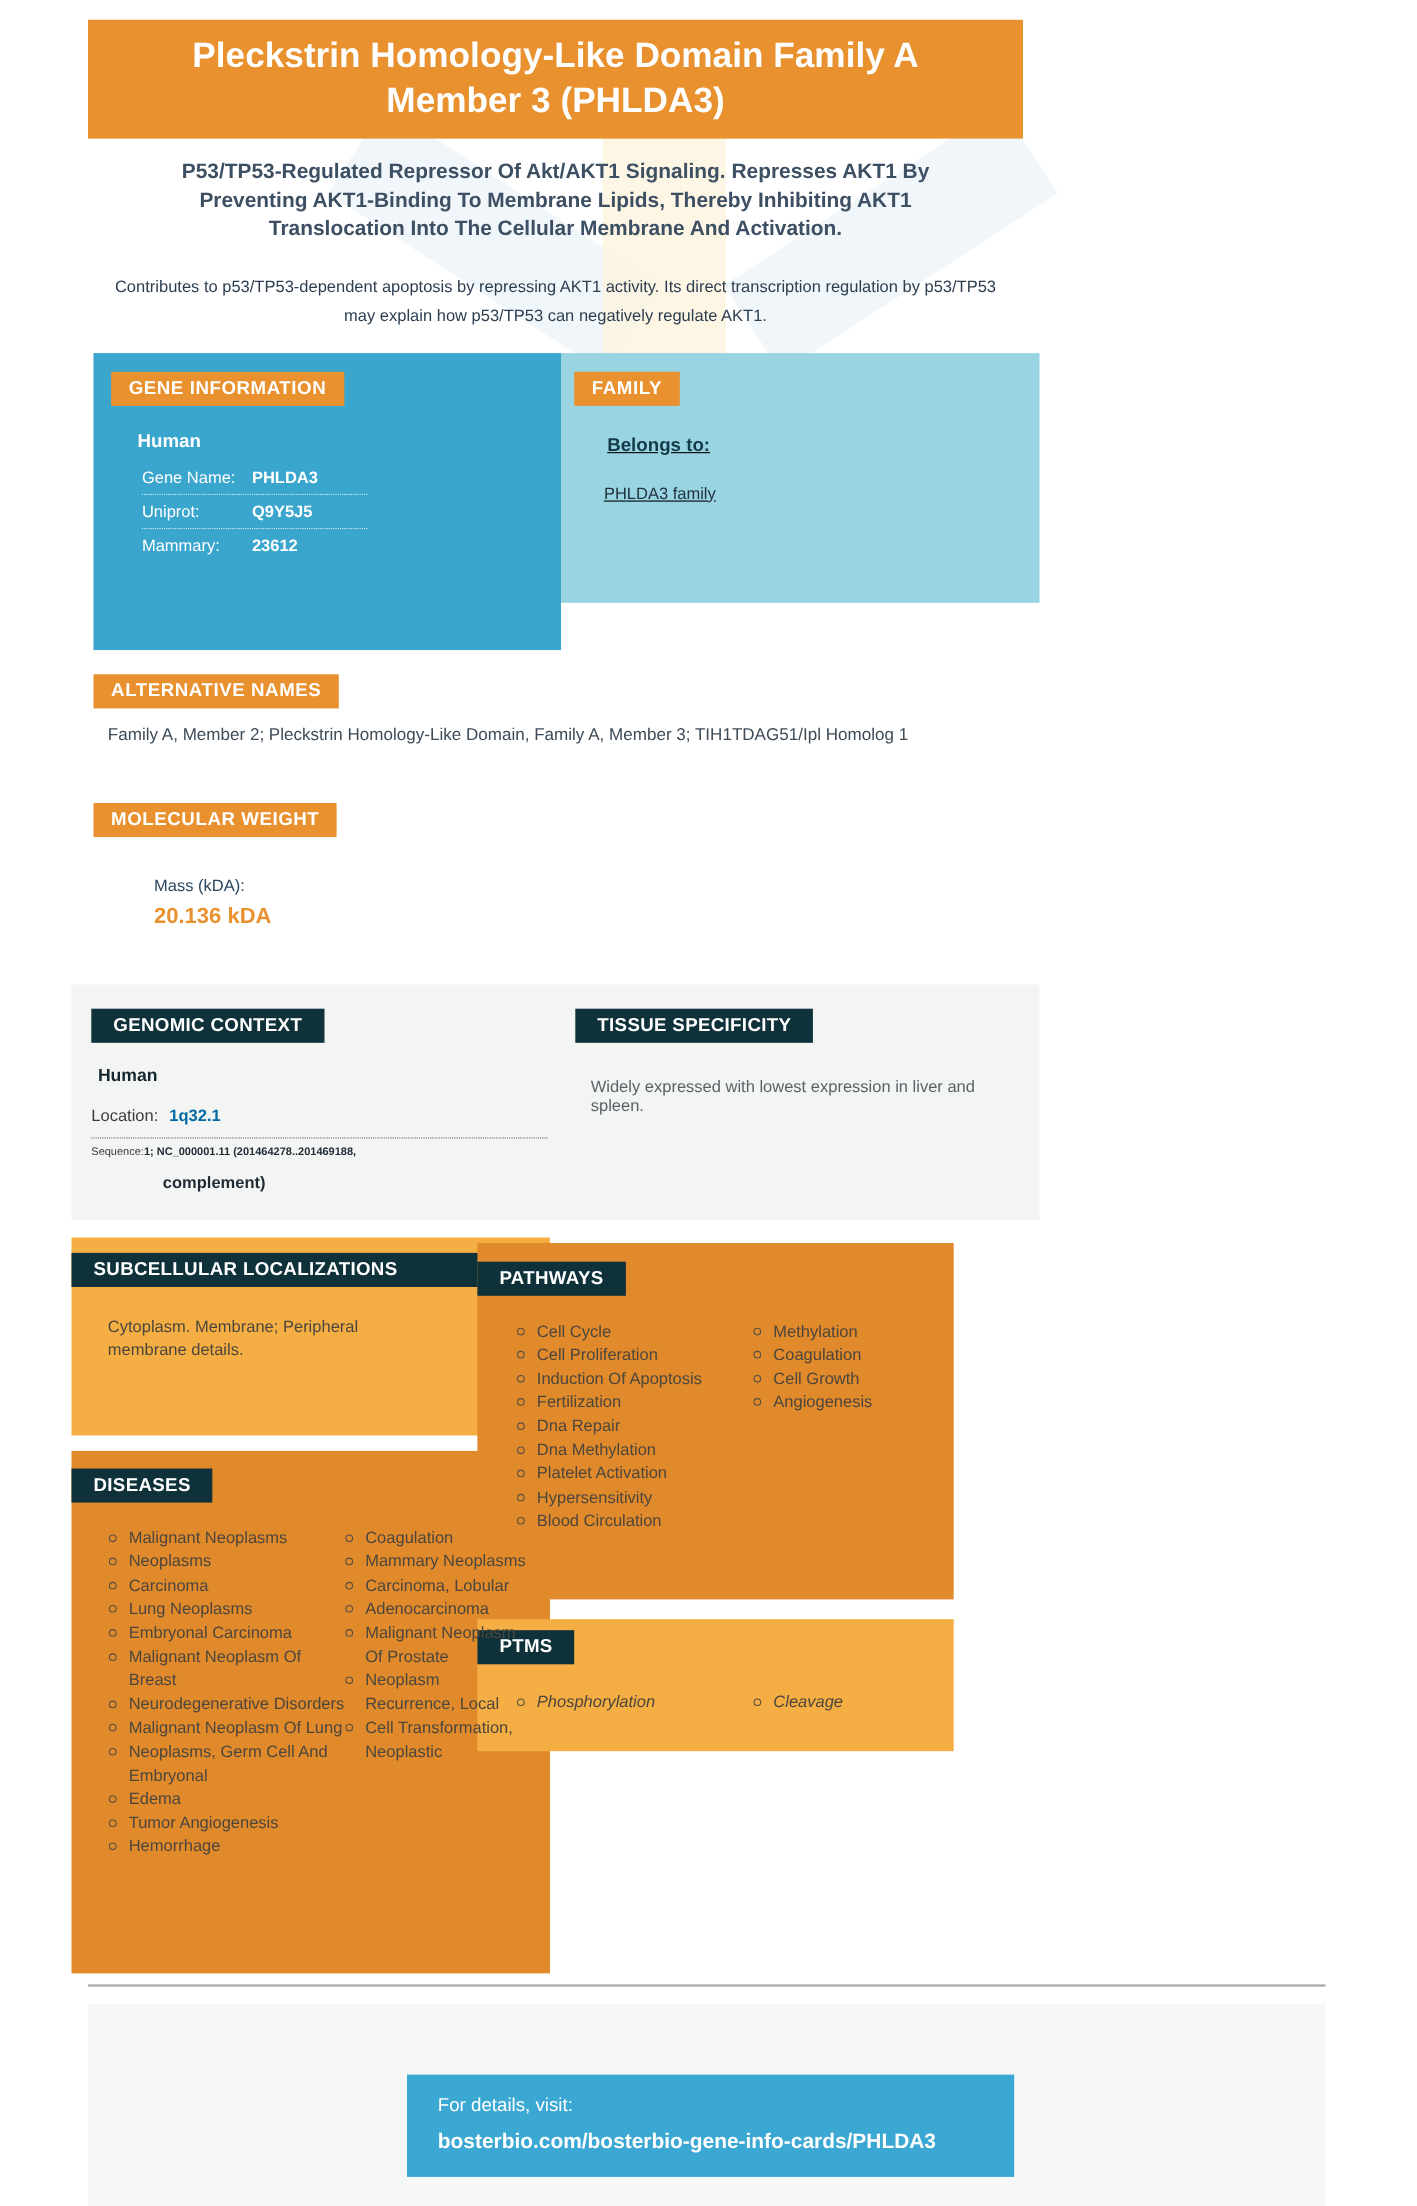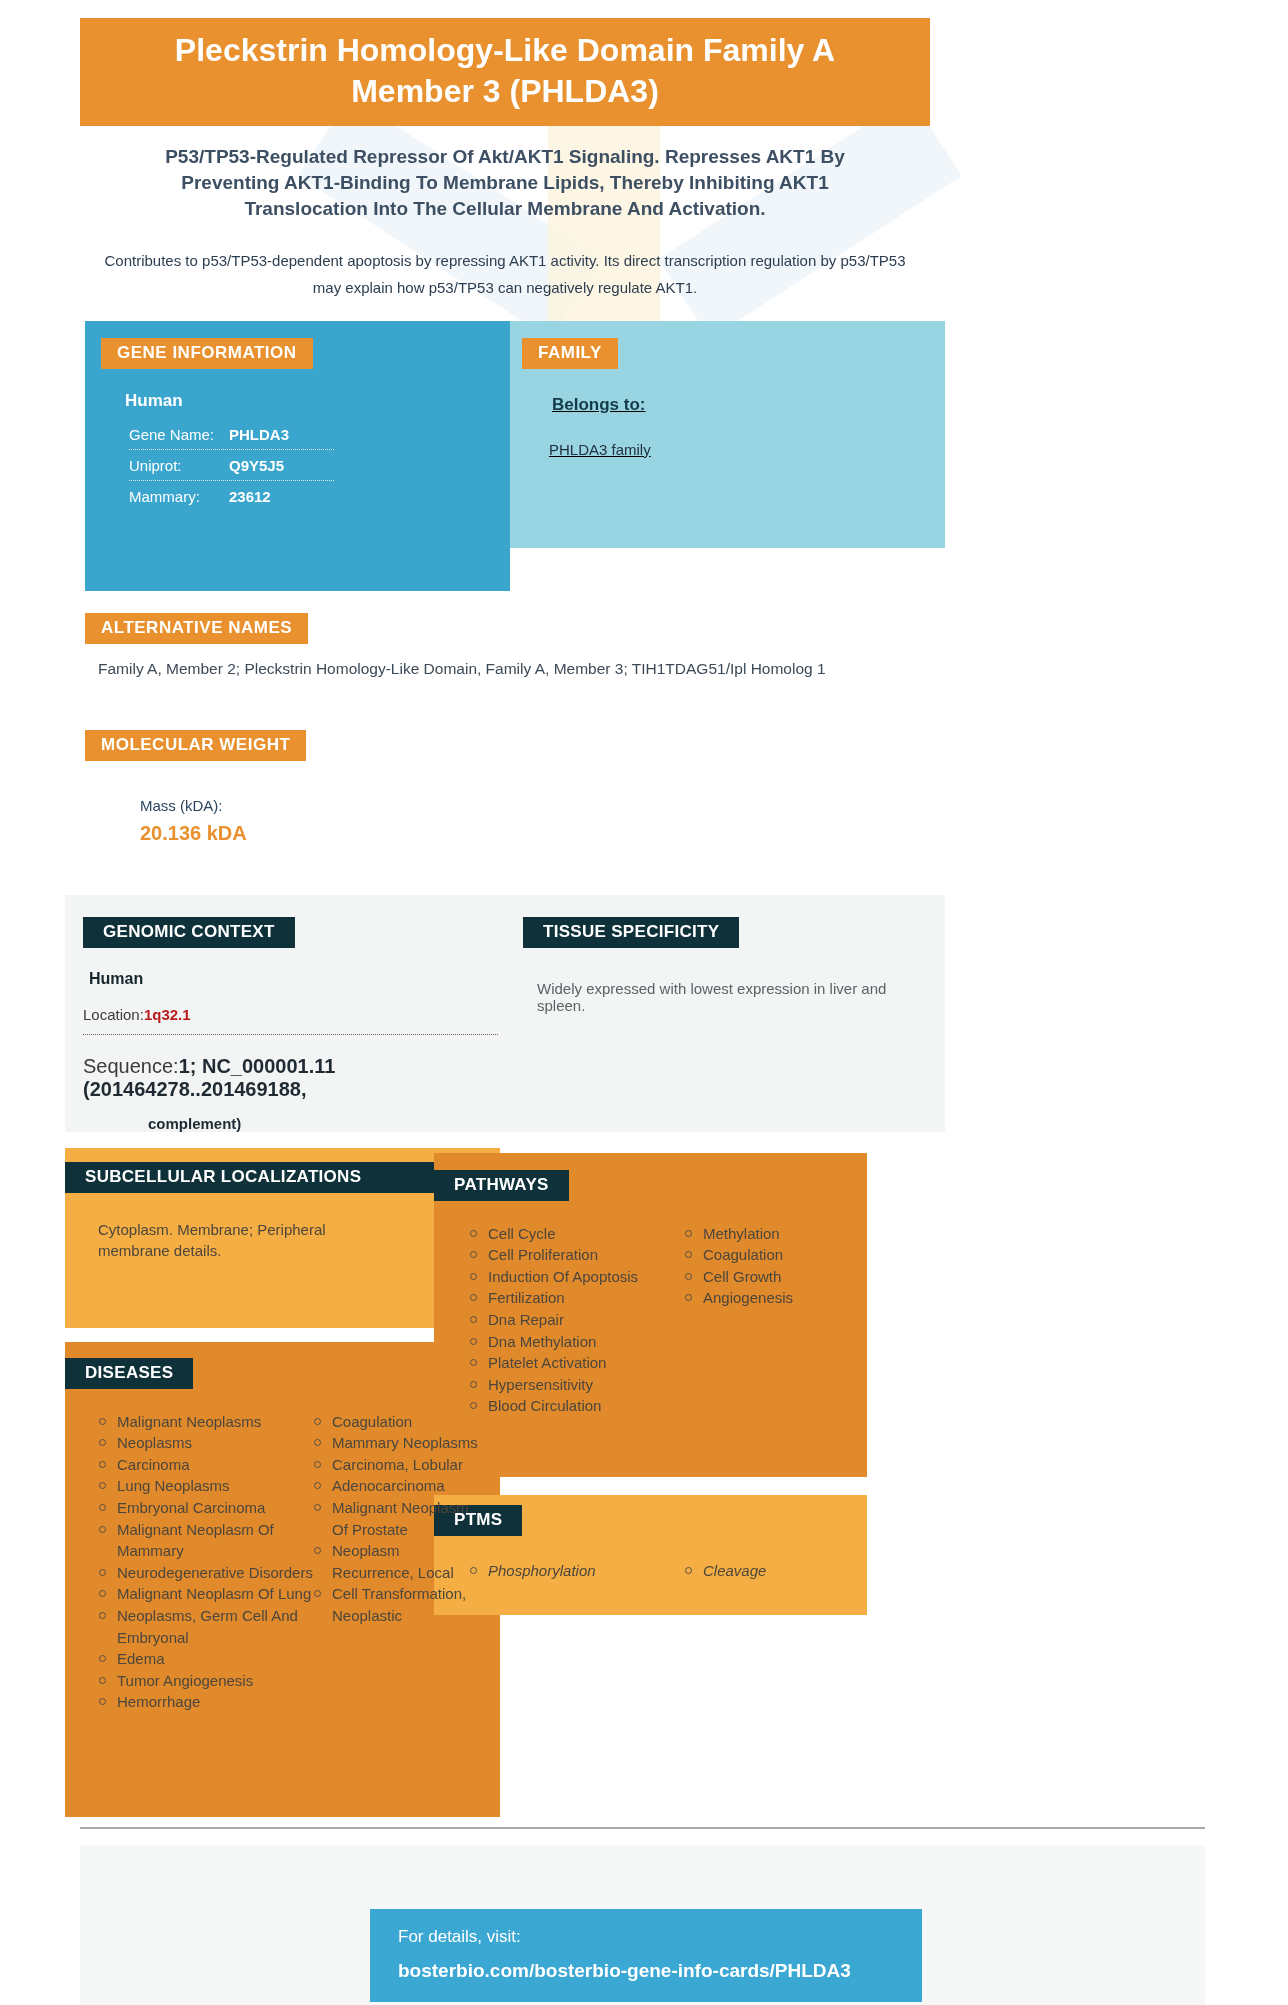--- a/index.html
+++ b/index.html
@@ -73,22 +73,22 @@
   .mass { margin:36px 0 0 140px; }
   .mass-label { font-size:15px; color:#2B4660; }
   .mass-value { font-size:20px; font-weight:bold; color:#E8912E; margin-top:8px; }
 
   
   .gray-panel { display:flex; margin:50px 0 0 65px; width:880px; min-height:214px; background:#F3F5F5; padding-top:22px; }
   .gp-left { width:458px; padding-left:18px; }
   .gp-right { width:422px; padding-left:0; }
   .gc-species { font-size:16px; font-weight:bold; color:#16262E; margin:22px 0 0 6px; }
   .gc-row1 { margin:18px 0 0 0; padding-bottom:11px; border-bottom:1px dotted #666; width:415px; font-size:15px; color:#3B3B3B; }
-  .gc-row1 b { color:#b91c1c; }
-  .gc-row2 { margin-top:20px; font-size:20px; color:#3B3B3B; }
+  .gc-row1 b { color:#0369a1; margin-left:10px; }
+  .gc-row2 { margin-top:7px; font-size:10px; color:#3B3B3B; }
   .gc-row2 b { color:#1F2A33; }
   .gc-row3 { margin:14px 0 0 65px; font-size:15px; font-weight:bold; color:#1F2A33; }
   .ts-text { margin:32px 25px 0 14px; font-size:15px; color:#5A6266; }
 
   
   .row-boxes { display:flex; margin:16px 0 0 65px; width:880px; align-items:flex-start; }
   .col-left { width:357px; }
   .col-right { width:433px; margin-left:12px; padding-top:5px; }
   .box-amber { background:#F5AE43; }
   .box-deep  { background:#E18A2C; }
@@ -200,21 +200,21 @@
         </div>
         <div class="diseases box-deep">
           <span class="label-teal">DISEASES</span>
           <div class="list-cols">
             <ul class="blist c1">
                 <li>Malignant Neoplasms</li>
                 <li>Neoplasms</li>
                 <li>Carcinoma</li>
                 <li>Lung Neoplasms</li>
                 <li>Embryonal Carcinoma</li>
-                <li>Malignant Neoplasm Of Mammary</li>
+                <li>Malignant Neoplasm Of Breast</li>
                 <li>Neurodegenerative Disorders</li>
                 <li>Malignant Neoplasm Of Lung</li>
                 <li>Neoplasms, Germ Cell And Embryonal</li>
                 <li>Edema</li>
                 <li>Tumor Angiogenesis</li>
                 <li>Hemorrhage</li>
               </ul>
             <ul class="blist c2">
                 <li>Coagulation</li>
                 <li>Mammary Neoplasms</li>

